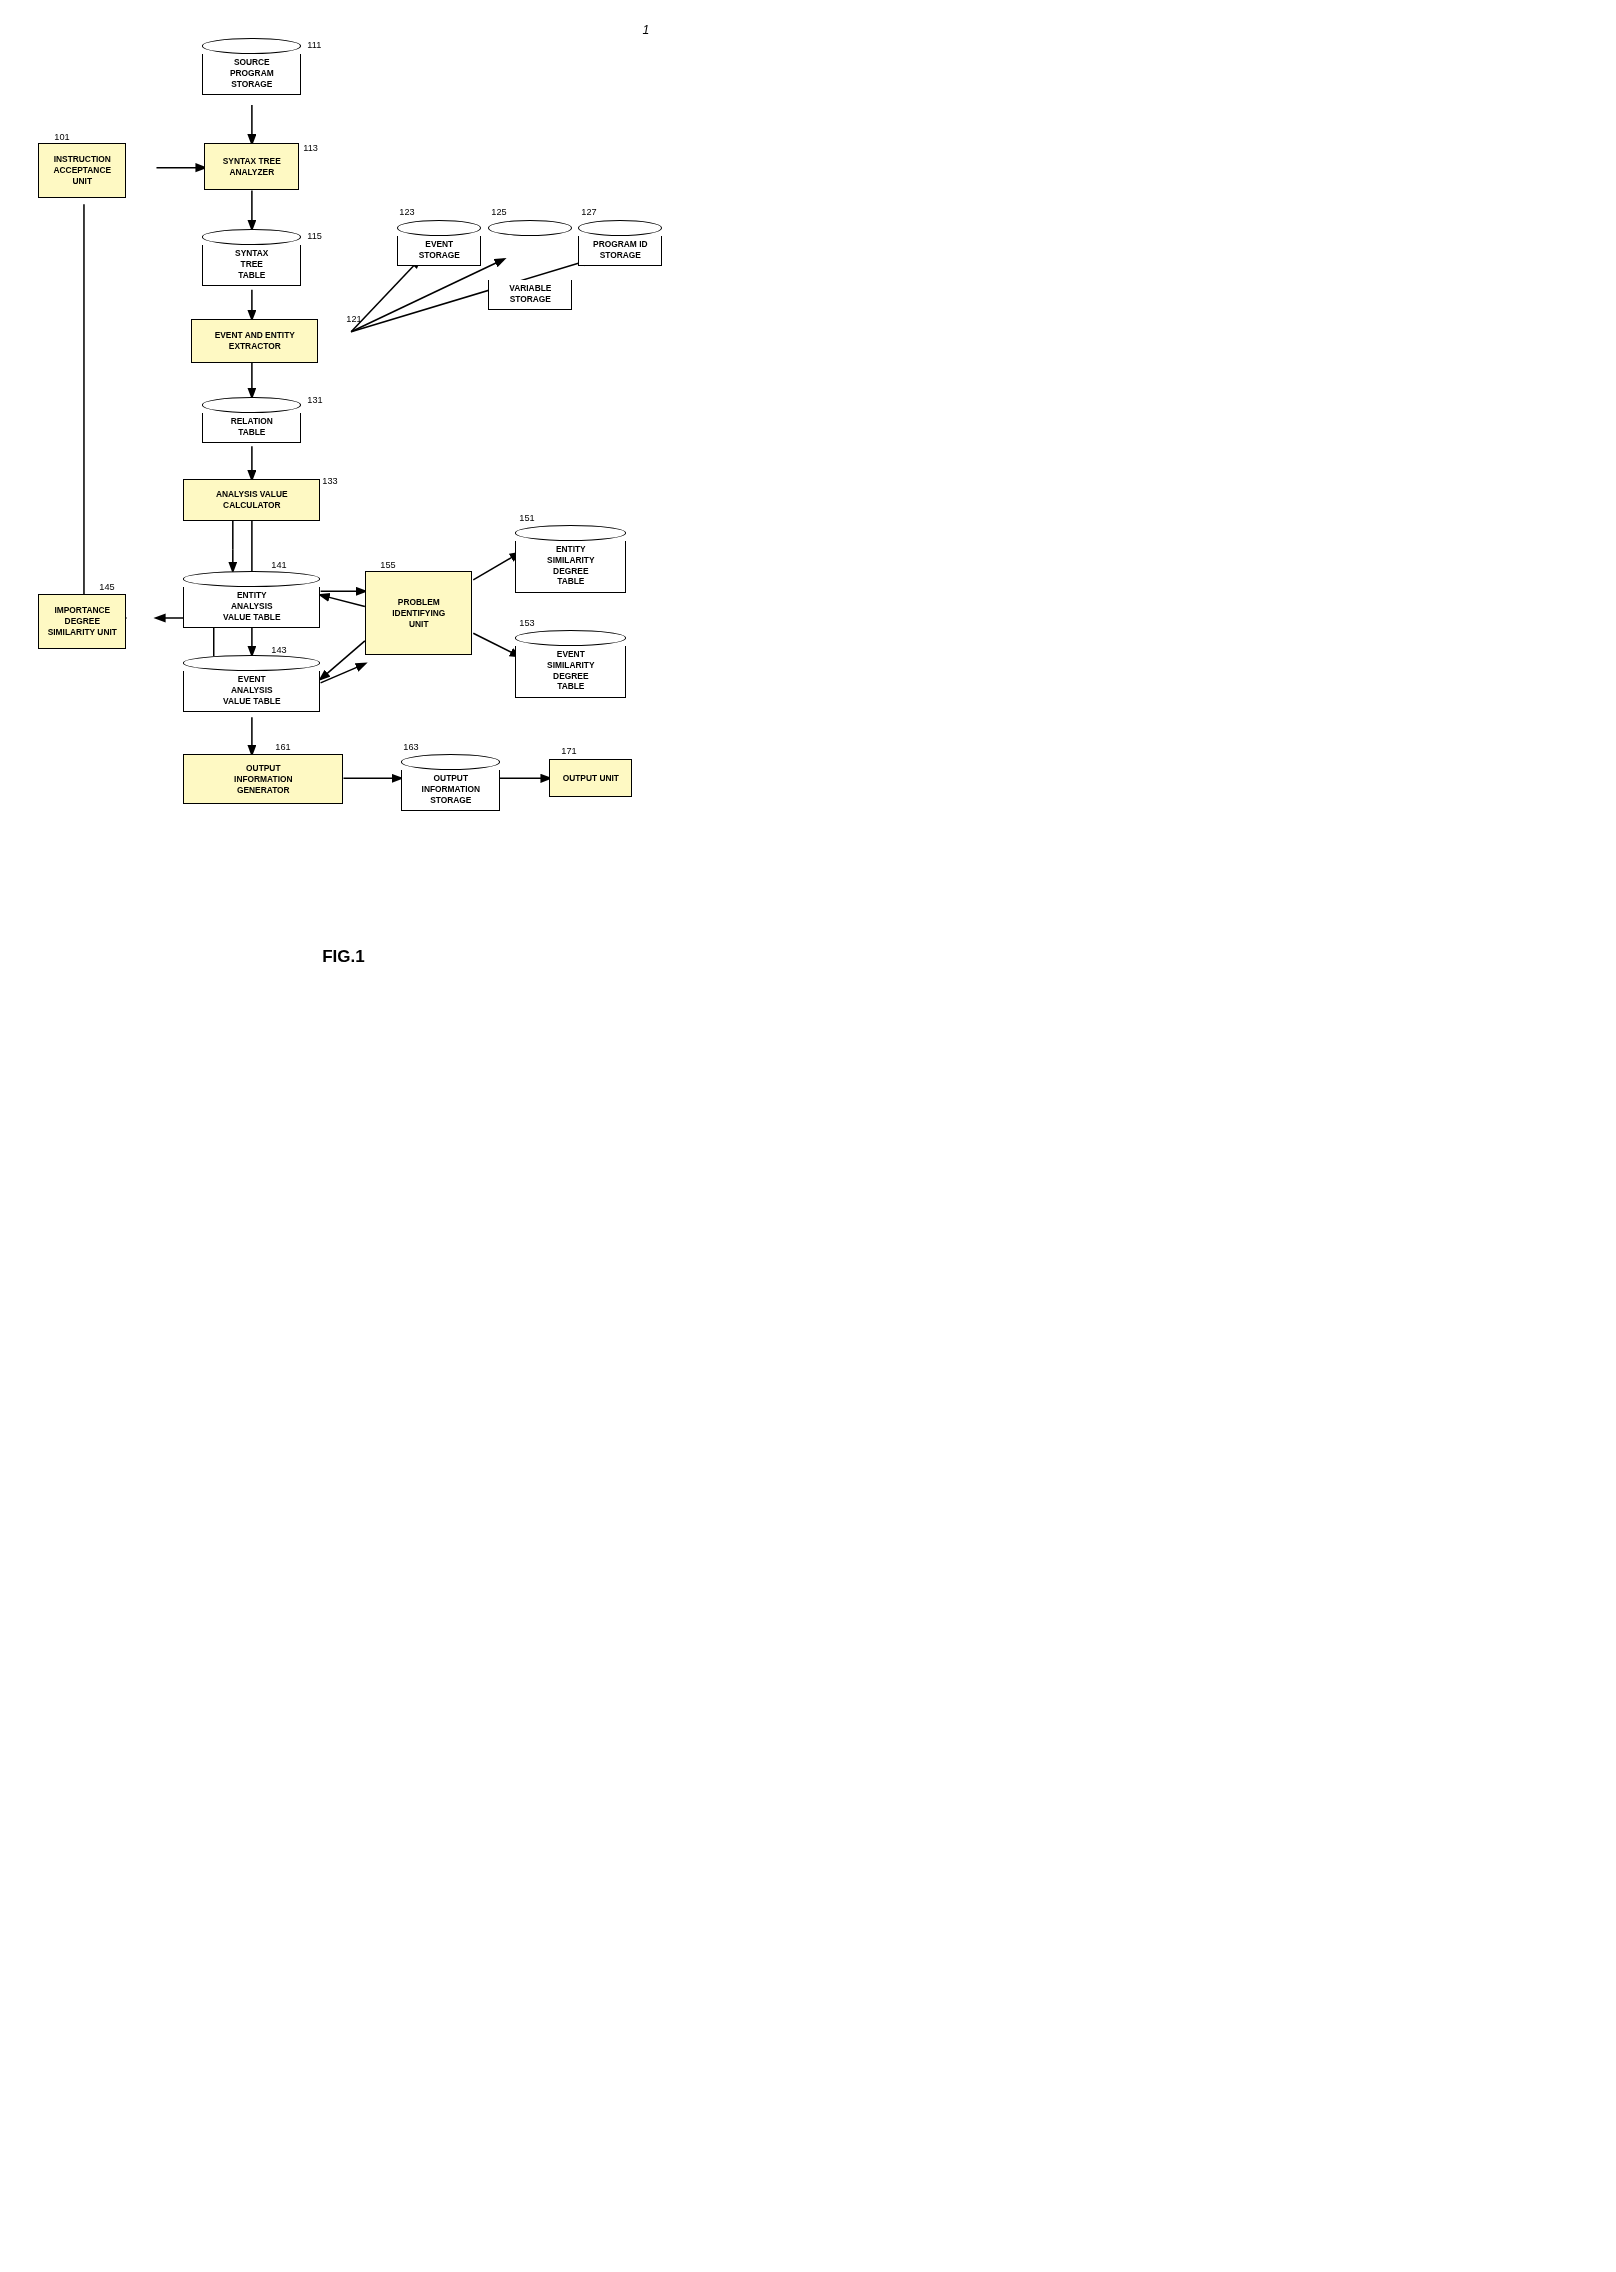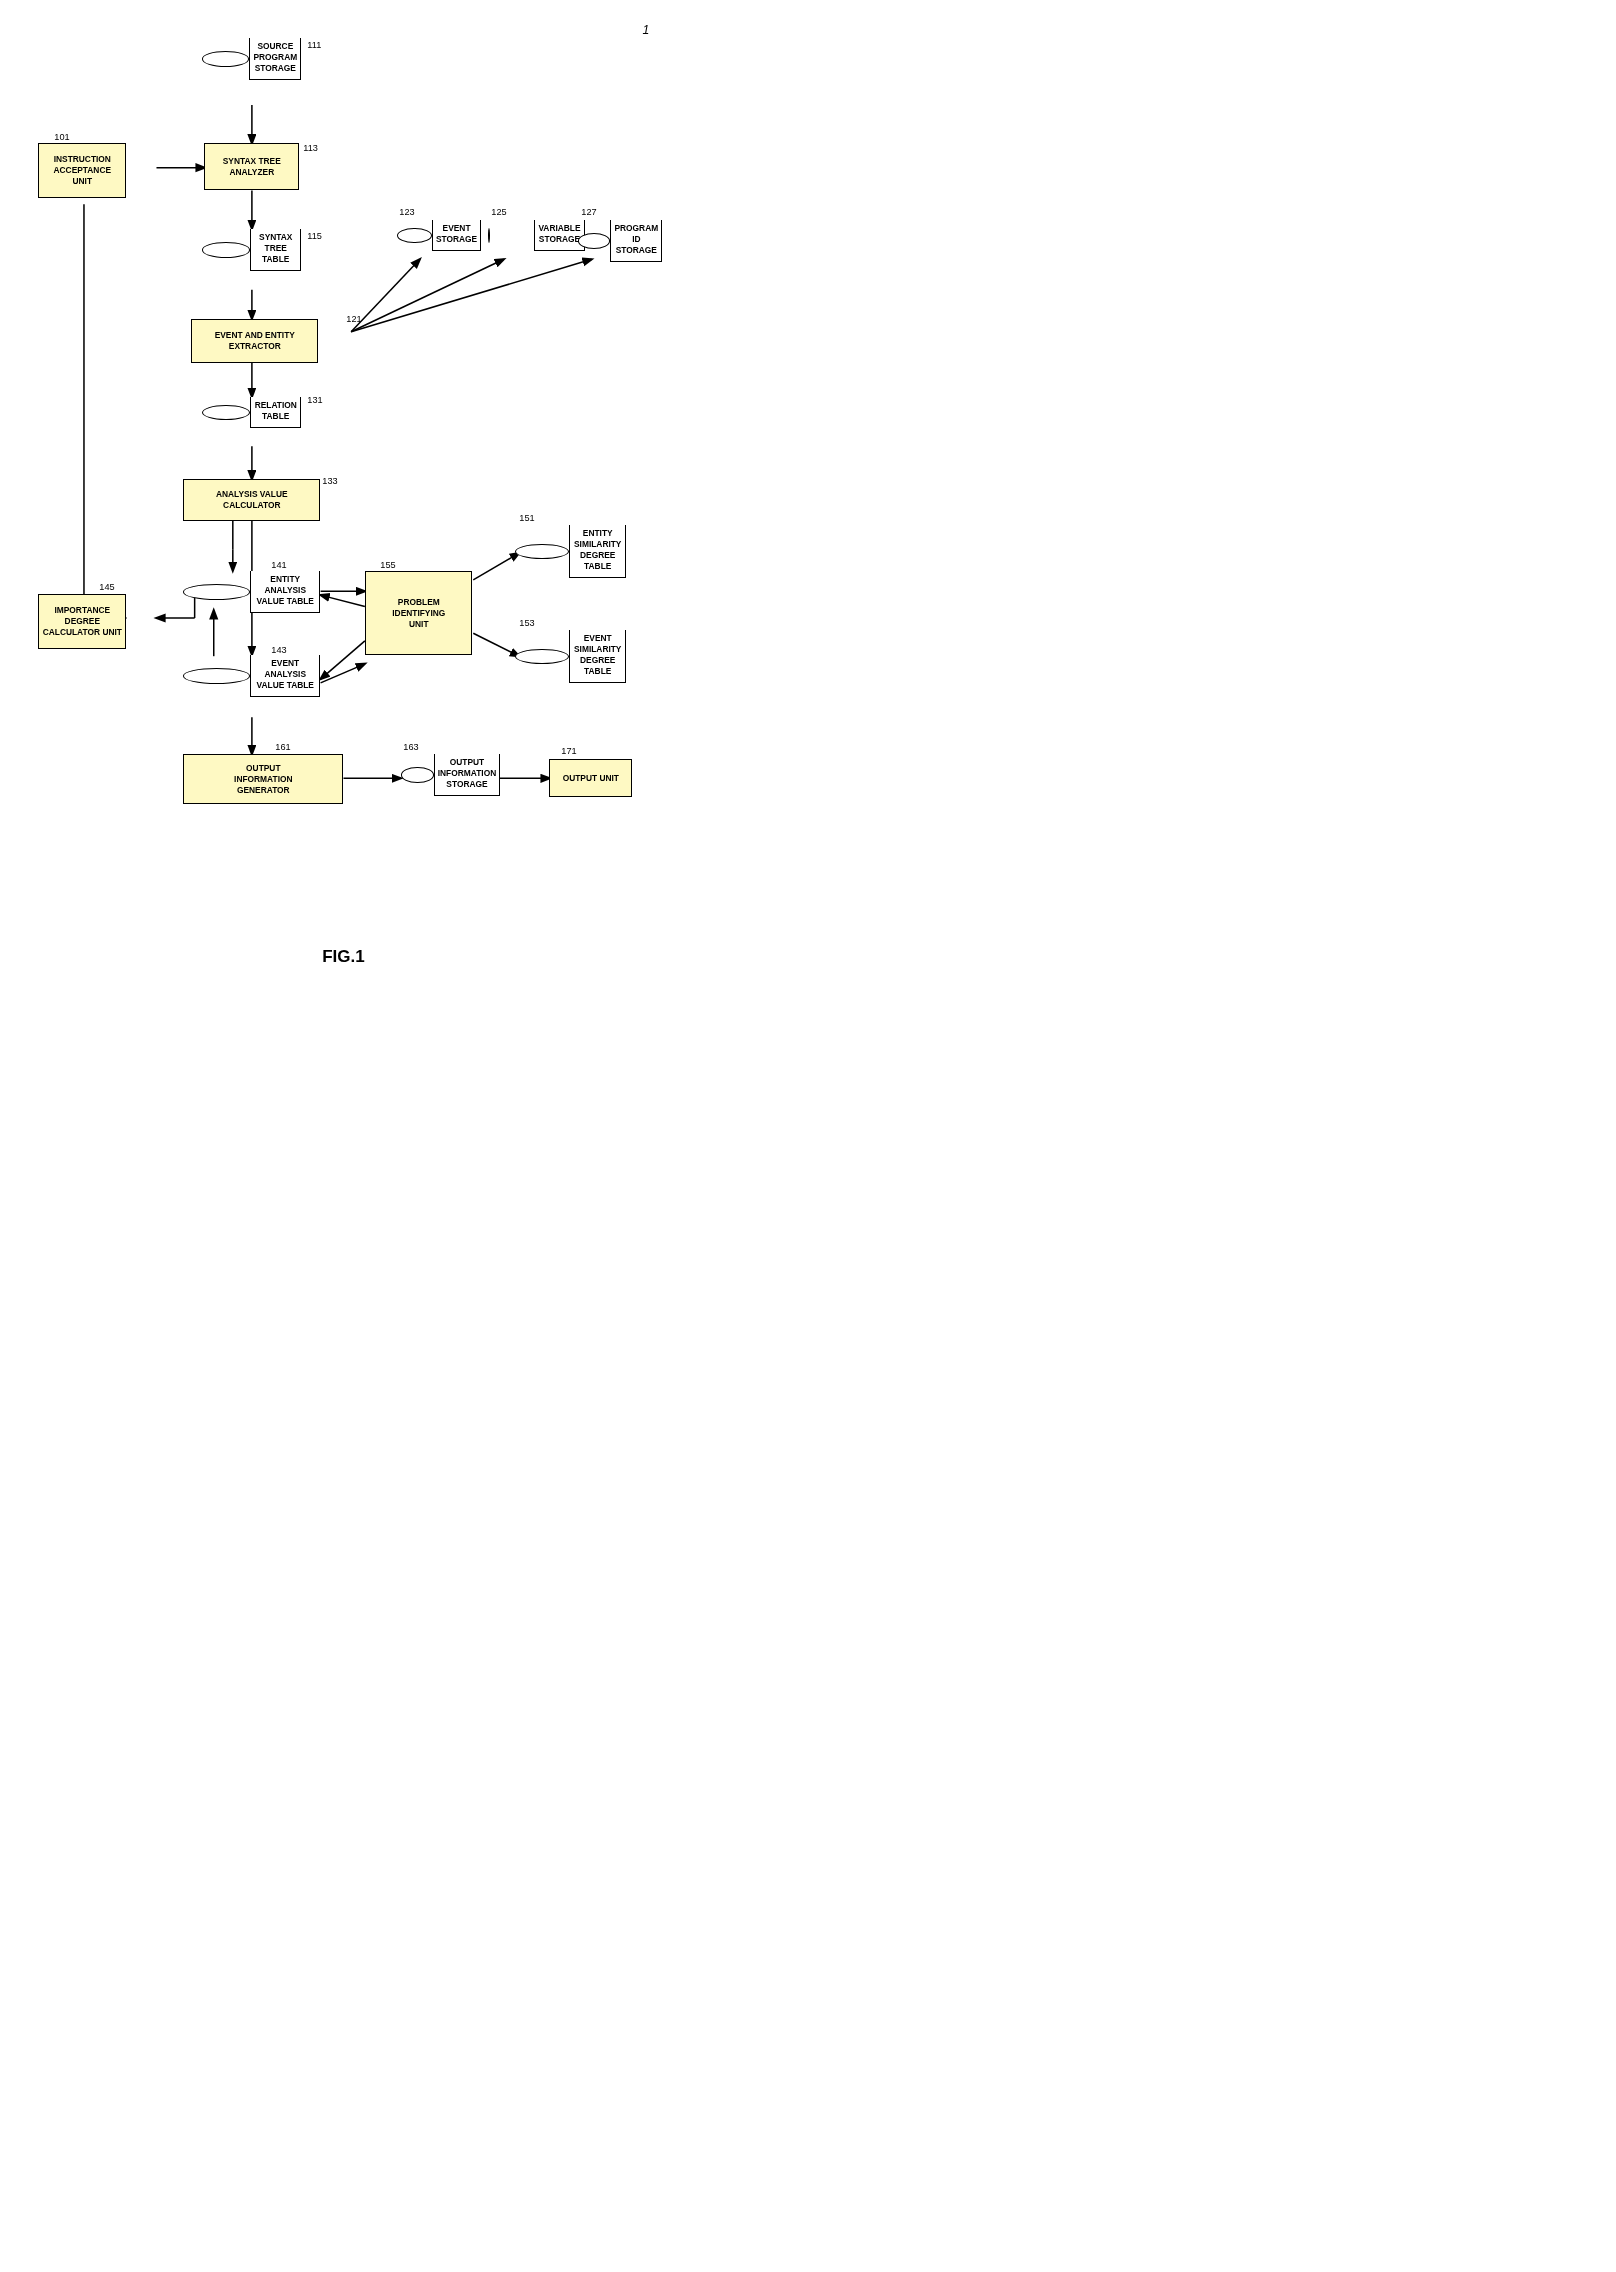--- a/index.html
+++ b/index.html
@@ -31,21 +31,21 @@
       font-size: 8.4px;
       font-weight: bold;
       line-height: 1.3;
     }
 
     
     .cylinder {
       position: absolute;
       text-align: center;
       display: flex;
-      flex-direction: row;
+      flex-direction: column;
       align-items: center;
       font-size: 8.4px;
       font-weight: bold;
       line-height: 1.3;
     }
 
     .cylinder-body {
       border: 1.5px solid #000;
       border-top: none;
       background: #fff;
@@ -262,21 +262,21 @@
       <span style="white-space:pre-line; font-size:8.4px; font-weight:bold;">EVENT
 ANALYSIS
 VALUE TABLE</span>
     </div>
   </div>
   <span class="ref" style="left:256px; top:630px;">143</span>
 
   <div class="box" style="left:23px; top:579px; width:88px; height:55px;">
     <span style="white-space:pre-line;">IMPORTANCE
 DEGREE
-CALCULATOR UNIT</span>
+SIMILARITY UNIT</span>
   </div>
   <span class="ref" style="left:84px; top:567px;">145</span>
 
   <div class="box" style="left:350px; top:556px; width:107px; height:84px;">
     <span style="white-space:pre-line;">PROBLEM
 IDENTIFYING
 UNIT</span>
   </div>
   <span class="ref" style="left:365px; top:545px;">155</span>
 

